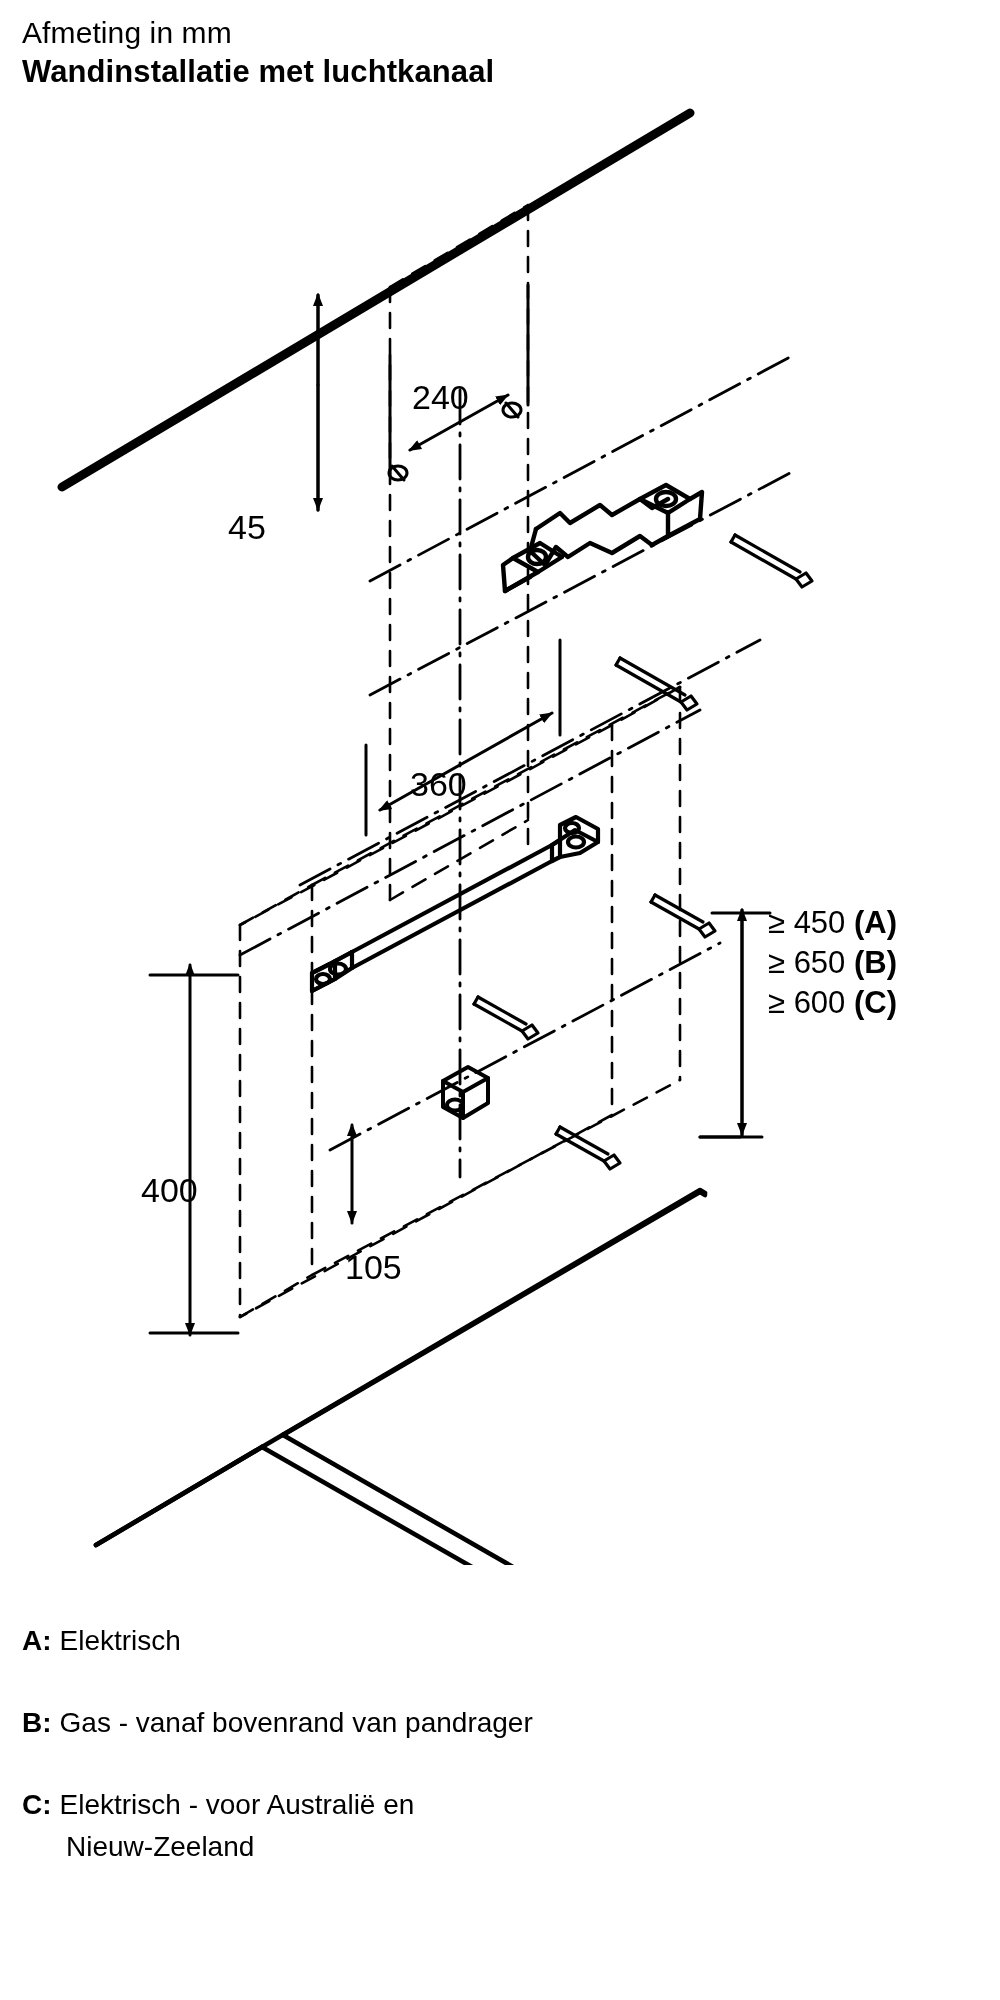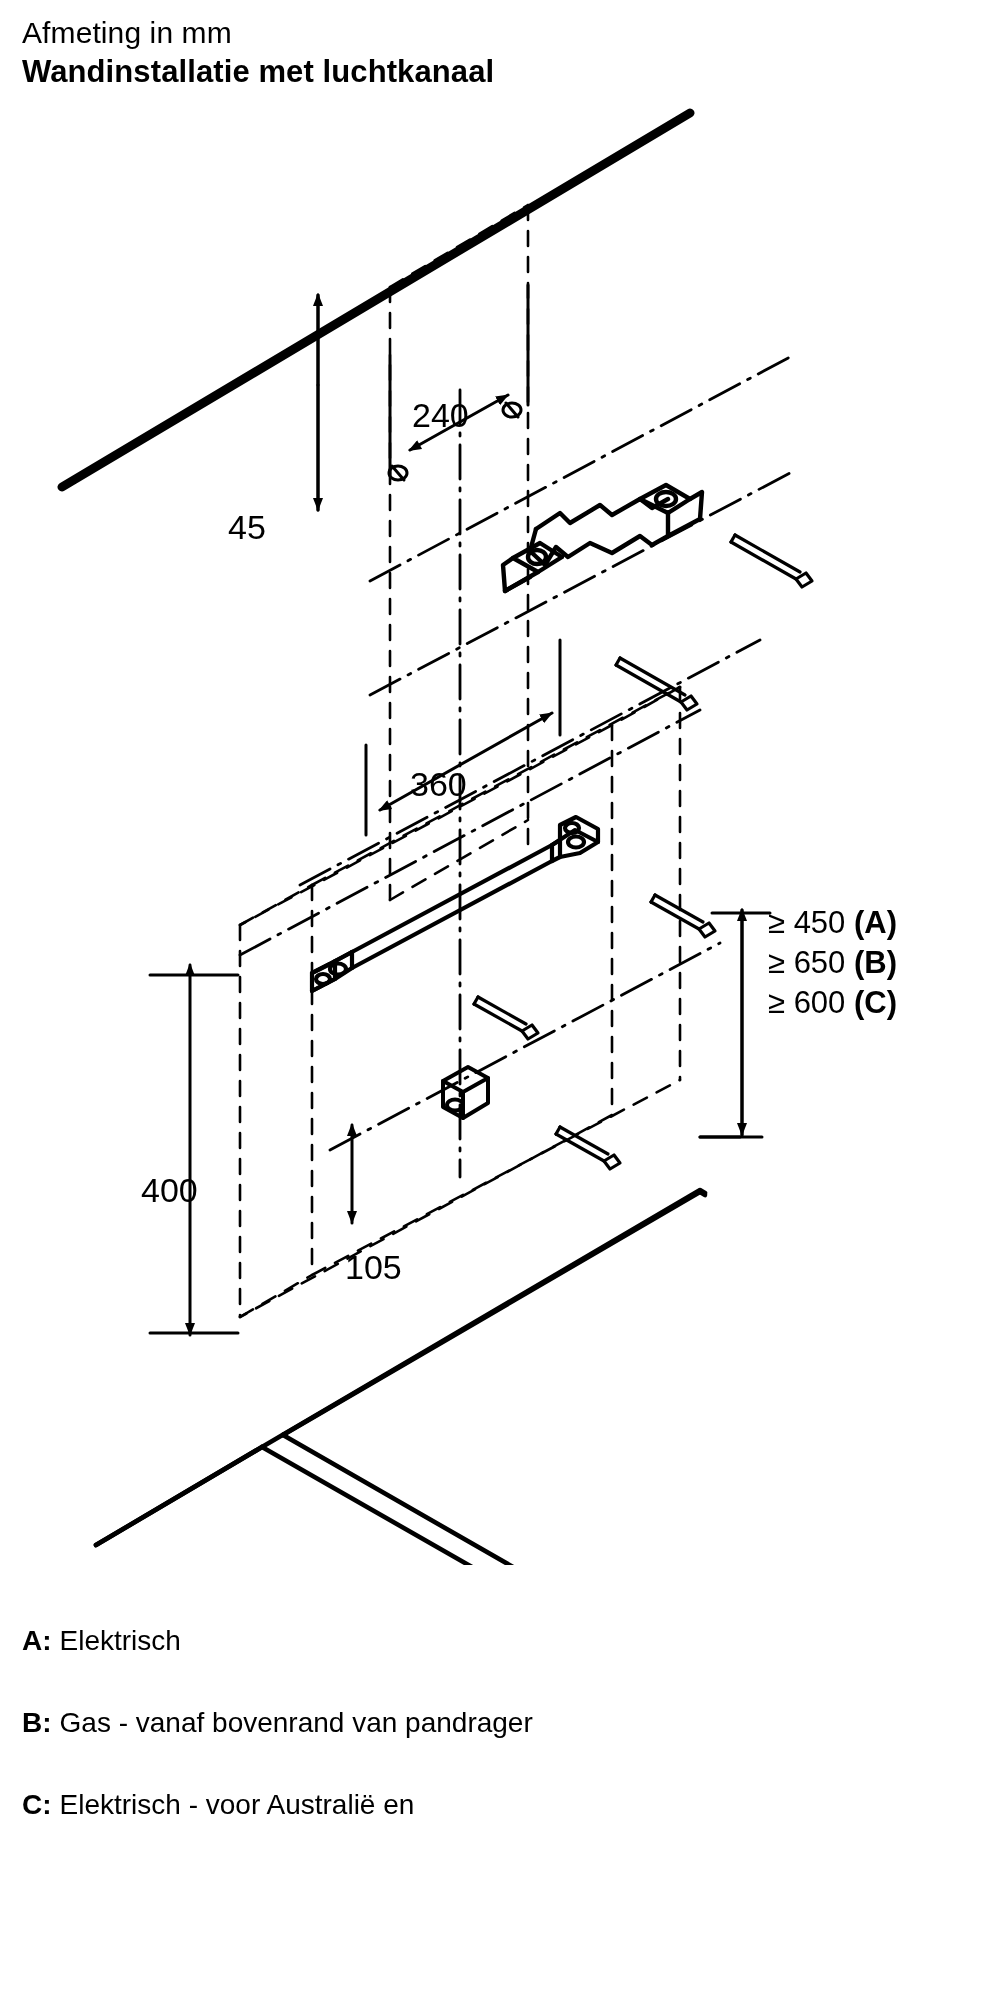--- a/index.html
+++ b/index.html
@@ -64,21 +64,21 @@
 
   
   .dimlabel {
     position: absolute;
     font-size: 34px;
     line-height: 34px;
     font-weight: 400;
     white-space: nowrap;
   }
   .dim-45   { left: 228px; top: 415px; }
-  .dim-240  { left: 412px; top: 303px; }
+  .dim-240  { left: 412px; top: 285px; }
   .dim-360  { left: 410px; top: 672px; }
   .dim-400  { left: 141px; top: 1078px; }
   .dim-105  { left: 345px; top: 1155px; }
 
   .clearance {
     position: absolute;
     left: 768px;
     top: 903px;
     font-size: 31px;
     line-height: 40px;
@@ -337,17 +337,18 @@
     <div class="legend-item">
       <span class="legend-key">A:</span><span>Elektrisch</span>
     </div>
 
     <div class="legend-item">
       <span class="legend-key">B:</span><span>Gas - vanaf bovenrand van pandrager</span>
     </div>
 
     <div class="legend-item">
       <span class="legend-key">C:</span><span>Elektrisch - voor Australië en</span>
+      <span class="legend-text2">Nieuw-Zeeland</span>
     </div>
 
   </div>
 
 </div>
 
 </body></html>

